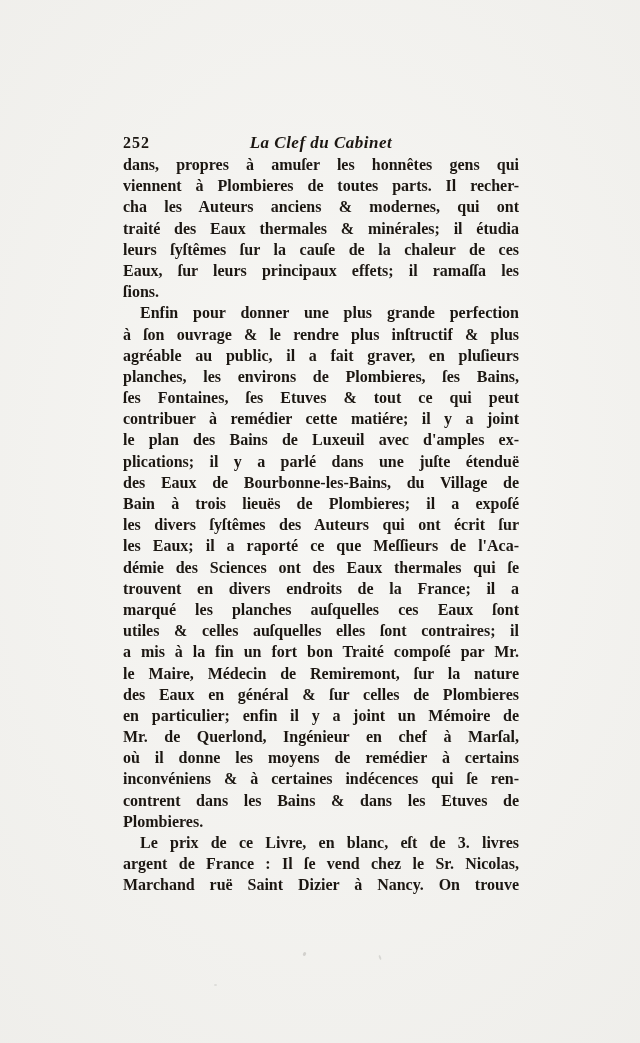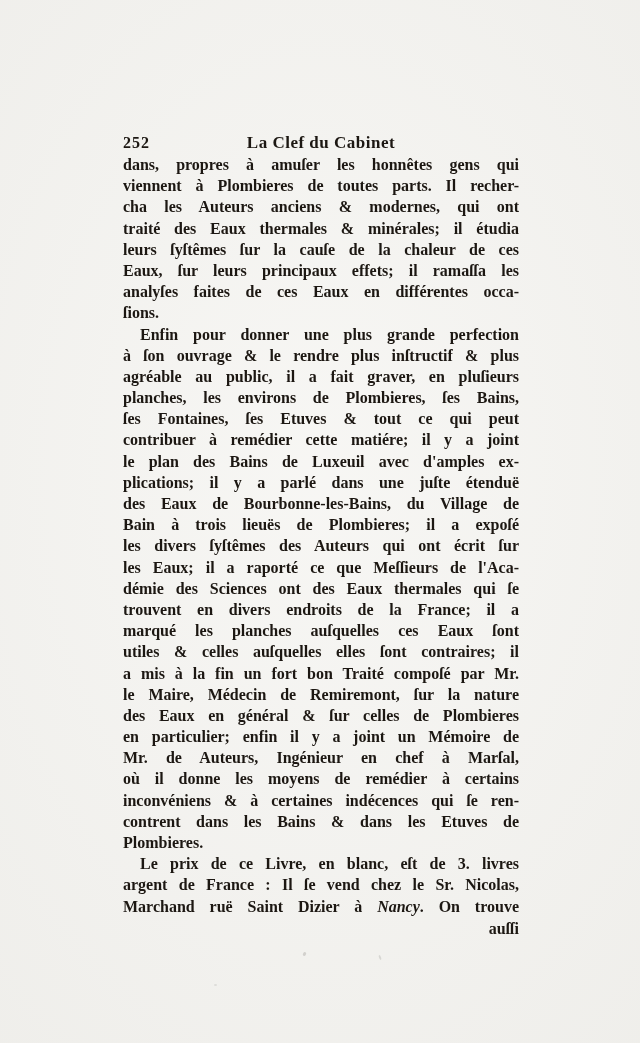--- a/index.html
+++ b/index.html
@@ -31,40 +31,41 @@
   .pagenum {
     position: absolute;
     left: 0; top: 0;
     font-size: 16px;
     font-weight: bold;
     letter-spacing: 1px;
   }
   .running-title {
     display: block;
     text-align: center;
+    font-style: italic;
     font-weight: bold;
     font-size: 17px;
     letter-spacing: 0.5px;
   }
   .body-text {
     margin-top: 0;
   }
   .line {
     height: 21.2px;
     line-height: 21.2px;
     font-size: 16px;
     font-weight: bold;
     text-align: justify;
     text-align-last: justify;
     overflow: hidden;
     white-space: normal;
   }
   .line.indent { text-indent: 17px; }
   .line.end { text-align-last: left; }
-  .line .it { font-style: italic; }
+  .line .it { }
   .catchword {
     margin-top: 1px;
     text-align: right;
     font-size: 16px;
     font-weight: bold;
     line-height: 21px;
   }
   
   .speck {
     position: absolute;
@@ -89,21 +90,20 @@
       <span class="running-title">La Clef du Cabinet</span>
     </div>
 
     <div class="body-text">
         <div class="line"><span>dans, propres à amuſer les honnêtes gens qui</span></div>
         <div class="line"><span>viennent à Plombieres de toutes parts.  Il recher-</span></div>
         <div class="line"><span>cha les Auteurs anciens &amp; modernes, qui ont</span></div>
         <div class="line"><span>traité des Eaux thermales &amp; minérales; il étudia</span></div>
         <div class="line"><span>leurs ſyſtêmes ſur la cauſe de la chaleur de ces</span></div>
         <div class="line"><span>Eaux, ſur leurs principaux effets; il ramaſſa les</span></div>
-        <div class="line"><span>analyſes faites de ces Eaux en différentes occa-</span></div>
         <div class="line end"><span>ſions.</span></div>
         <div class="line indent"><span>Enfin pour donner une plus grande perfection</span></div>
         <div class="line"><span>à ſon ouvrage &amp; le rendre plus inſtructif &amp; plus</span></div>
         <div class="line"><span>agréable au public, il a fait graver, en pluſieurs</span></div>
         <div class="line"><span>planches, les environs de Plombieres, ſes Bains,</span></div>
         <div class="line"><span>ſes Fontaines, ſes Etuves &amp; tout ce qui peut</span></div>
         <div class="line"><span>contribuer à remédier cette matiére; il y a joint</span></div>
         <div class="line"><span>le plan des Bains de Luxeuil avec d'amples ex-</span></div>
         <div class="line"><span>plications; il y a parlé dans une juſte étenduë</span></div>
         <div class="line"><span>des Eaux de Bourbonne-les-Bains, du Village de</span></div>
@@ -111,25 +111,24 @@
         <div class="line"><span>les divers ſyſtêmes des Auteurs qui ont écrit ſur</span></div>
         <div class="line"><span>les Eaux; il a raporté ce que Meſſieurs de l'Aca-</span></div>
         <div class="line"><span>démie des Sciences ont des Eaux thermales qui ſe</span></div>
         <div class="line"><span>trouvent en divers endroits de la France; il a</span></div>
         <div class="line"><span>marqué les planches auſquelles ces Eaux ſont</span></div>
         <div class="line"><span>utiles &amp; celles auſquelles elles ſont contraires; il</span></div>
         <div class="line"><span>a mis à la fin un fort bon Traité compoſé par Mr.</span></div>
         <div class="line"><span>le Maire, Médecin de Remiremont, ſur la nature</span></div>
         <div class="line"><span>des Eaux en général &amp; ſur celles de Plombieres</span></div>
         <div class="line"><span>en particulier; enfin il y a joint un Mémoire de</span></div>
-        <div class="line"><span>Mr. de Auteurs, Ingénieur en chef à Marſal,</span></div>
+        <div class="line"><span>Mr. de Querlond, Ingénieur en chef à Marſal,</span></div>
         <div class="line"><span>où il donne les moyens de remédier à certains</span></div>
         <div class="line"><span>inconvéniens &amp; à certaines indécences qui ſe ren-</span></div>
         <div class="line"><span>contrent dans les Bains &amp; dans les Etuves de</span></div>
         <div class="line end"><span>Plombieres.</span></div>
         <div class="line indent"><span>Le prix de ce Livre, en blanc, eſt de 3. livres</span></div>
         <div class="line"><span>argent de France : Il ſe vend chez le Sr. Nicolas,</span></div>
         <div class="line"><span>Marchand ruë Saint Dizier à </span><span class="it">Nancy</span><span>. On trouve</span></div>
       </div>
 
-    <div class="catchword">auſſi</div>
   </div>
 </div>
 
 </body></html>

